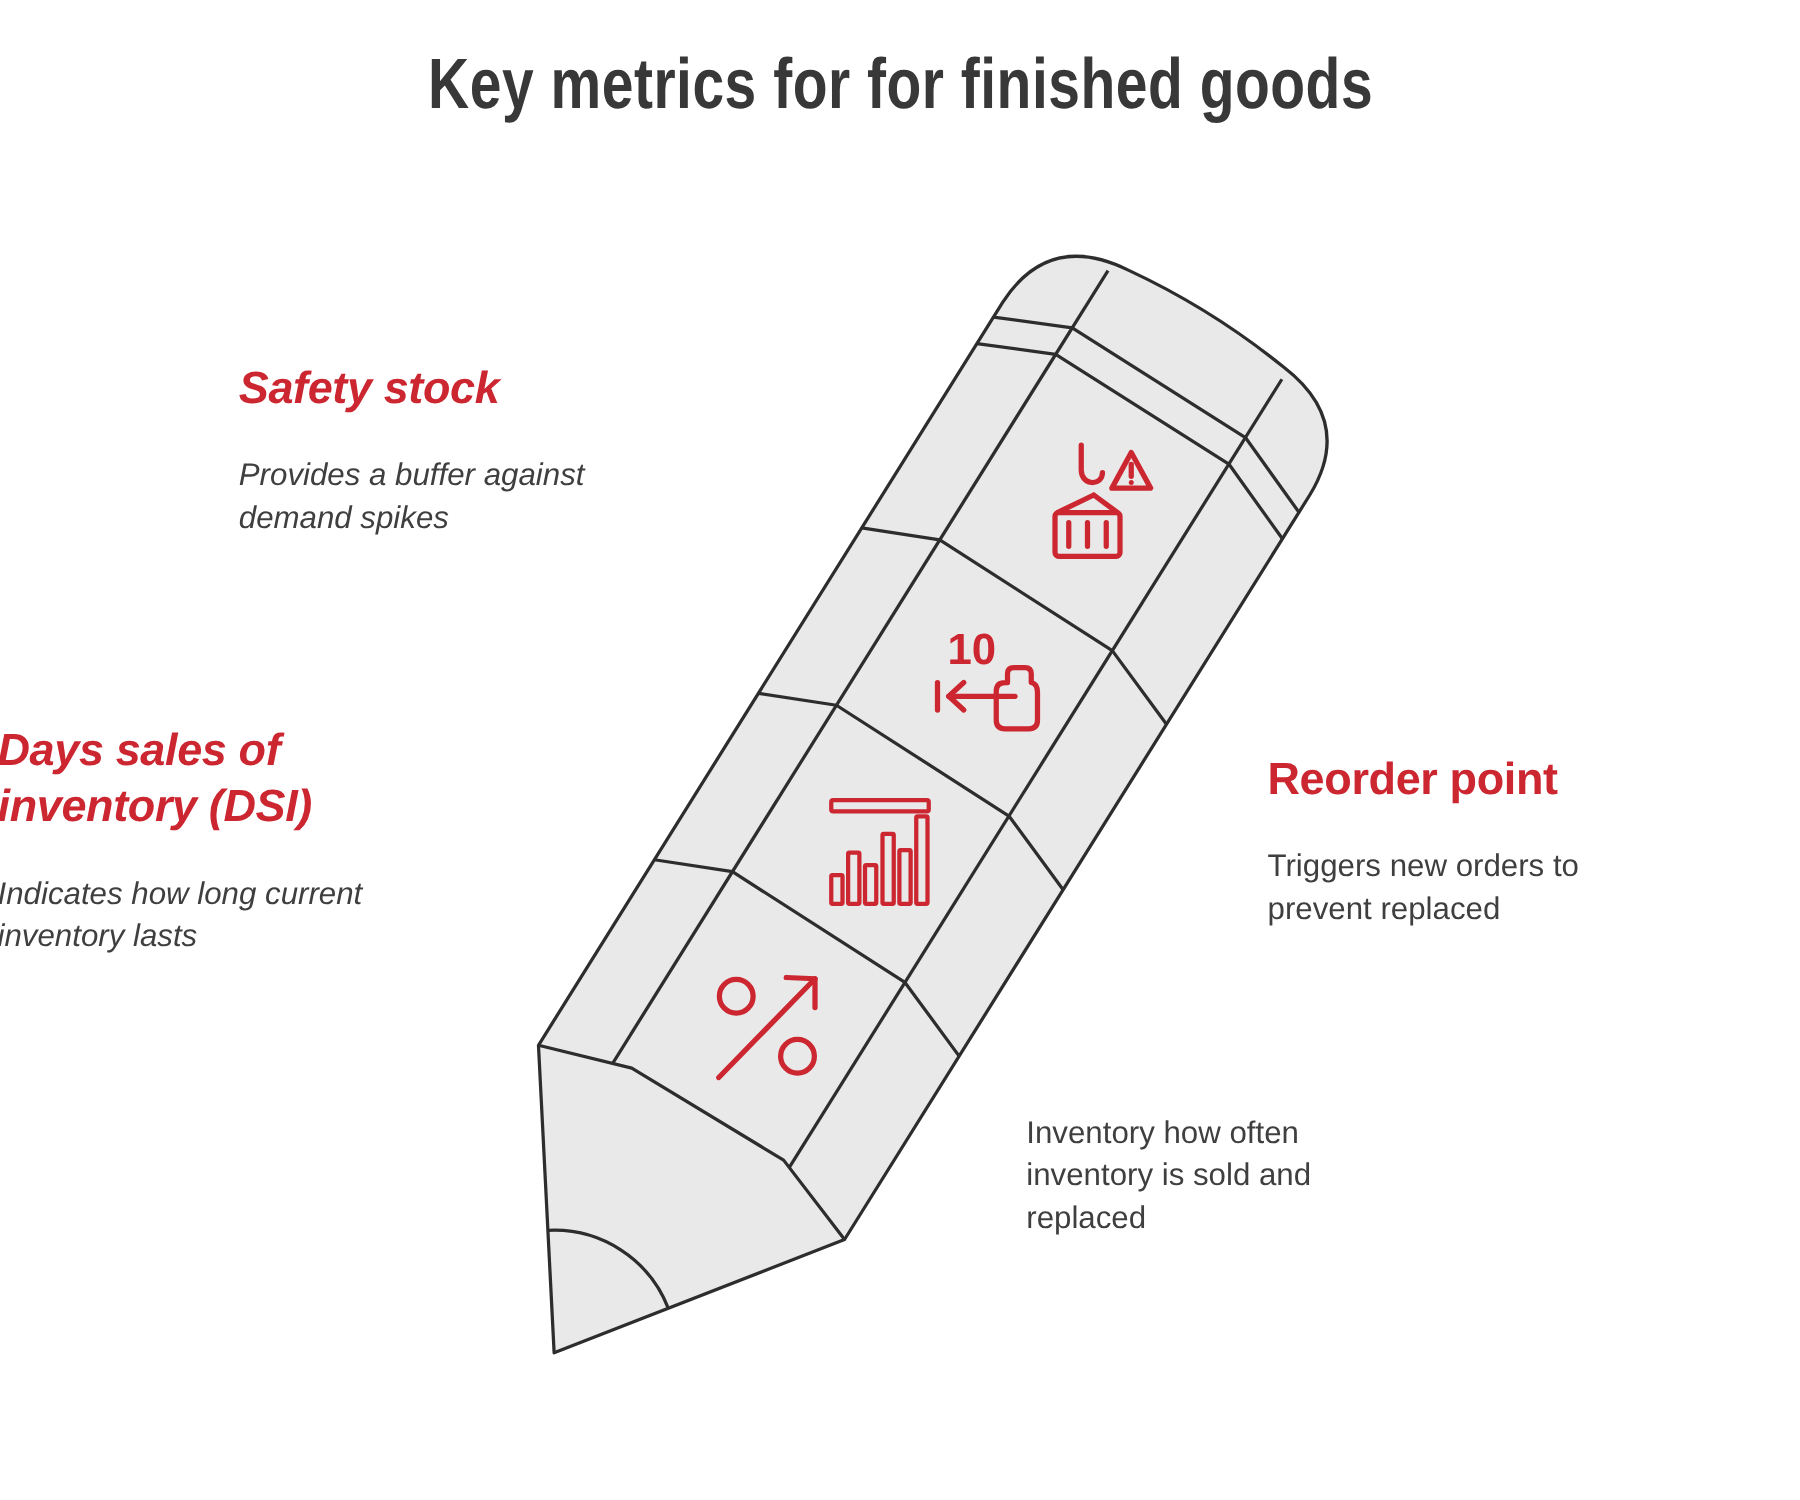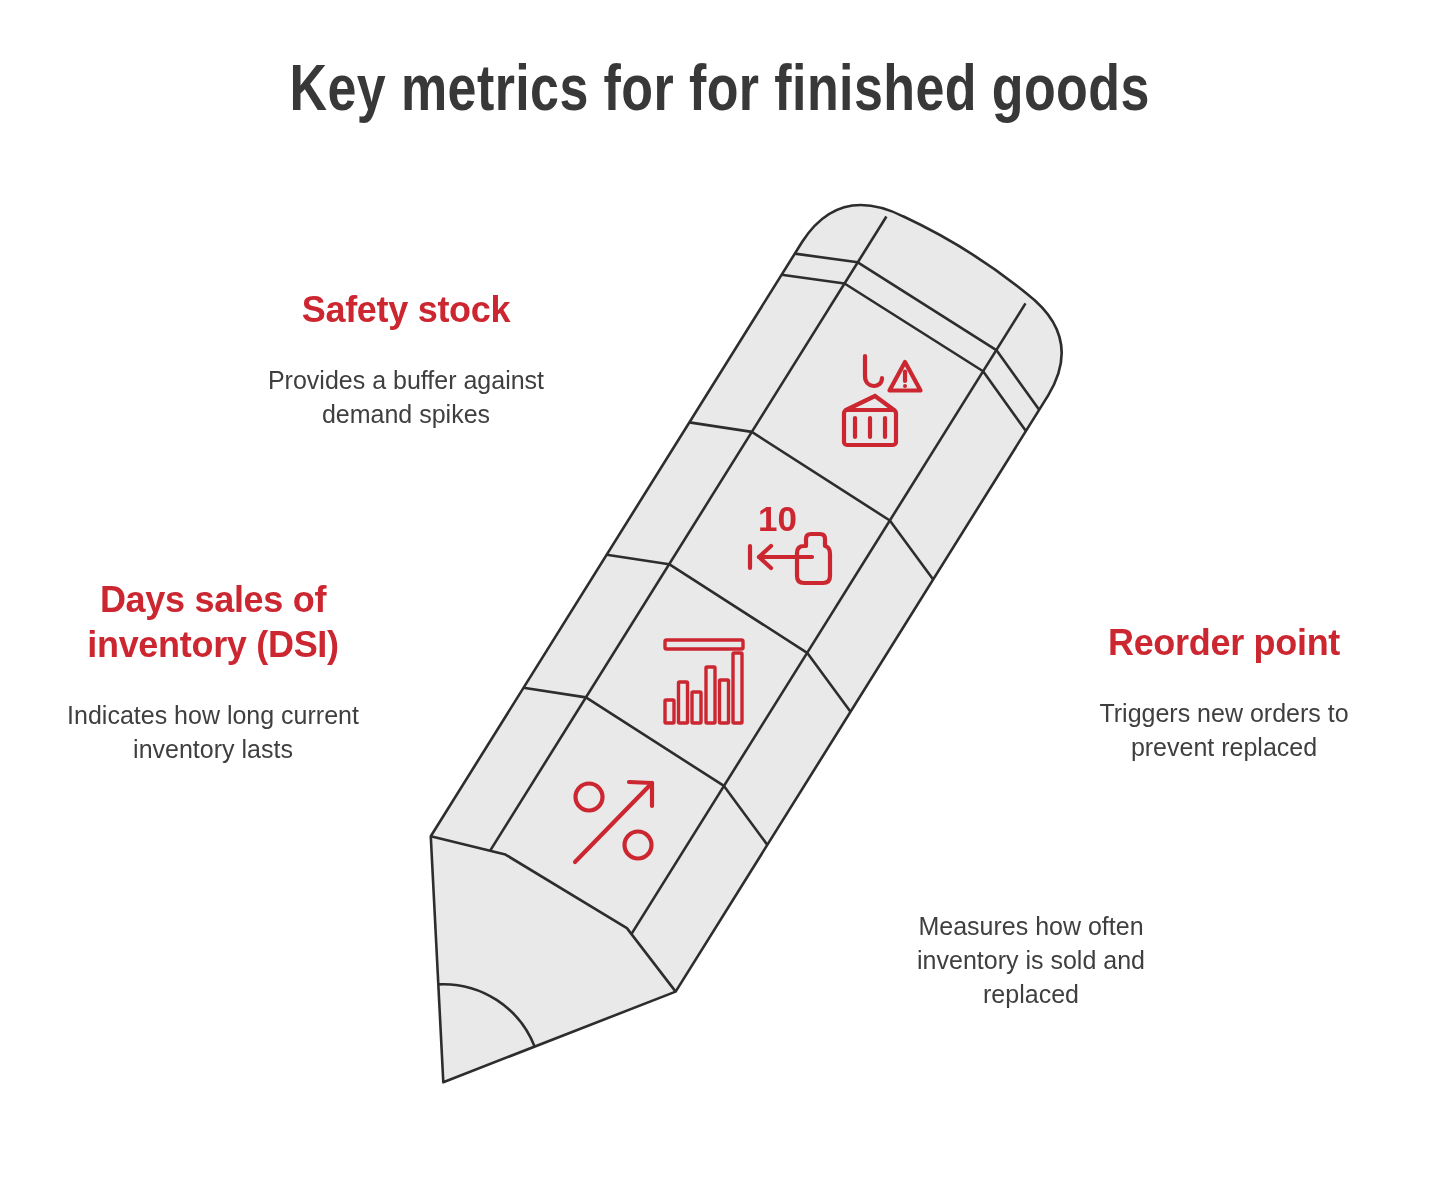--- a/index.html
+++ b/index.html
@@ -15,25 +15,25 @@
   .canvas {
     position: relative;
     width: 1440px;
     height: 1200px;
     background: var(--background, #fff);
     overflow: hidden;
     font-family: "Liberation Sans", sans-serif;
   }
   .page-title {
     position: absolute;
-    top: 52px;
+    top: 36px;
     left: 0;
     width: 100%;
     text-align: center;
-    font-size: 65px;
+    font-size: 57px;
     font-weight: 700;
     color: var(--title-ink, #383838);
     line-height: 1.1;
   }
   .page-title .title-inner {
     display: inline-block;
     transform: scaleX(0.80);
     transform-origin: 50% 50%;
     white-space: nowrap;
     letter-spacing: 0.5px;
@@ -83,22 +83,22 @@
     white-space: pre-line;
   }
   .label-block p {
     font-size: 25px;
     font-weight: 400;
     line-height: 1.35;
     color: var(--body-ink, #3f3f3f);
     margin: 0;
     white-space: pre-line;
   }
-  .align-right { text-align: center; }
-  .align-left { text-align: center; margin-top: 20px; }
+  .align-right { text-align: left; font-style: italic; }
+  .align-left { text-align: left; }
 </style>
 </head>
 <body>
 
 <div class="canvas">
 
   <h1 class="page-title"><span class="title-inner">Key metrics for for finished goods</span></h1>
 
   <svg class="art" viewBox="0 0 1440 1200">
 
@@ -164,18 +164,18 @@
 inventory lasts</p>
   </div>
 
   <div class="label-block align-left" style="left:1014px; top:600px; width:420px;">
     <h2>Reorder point</h2>
     <p>Triggers new orders to
 prevent replaced</p>
   </div>
 
   <div class="label-block align-left" style="left:821px; top:890px; width:420px;">
-    <p>Measures how often
+    <p>Inventory how often
 inventory is sold and
 replaced</p>
   </div>
 
 </div>
 
 </body></html>

